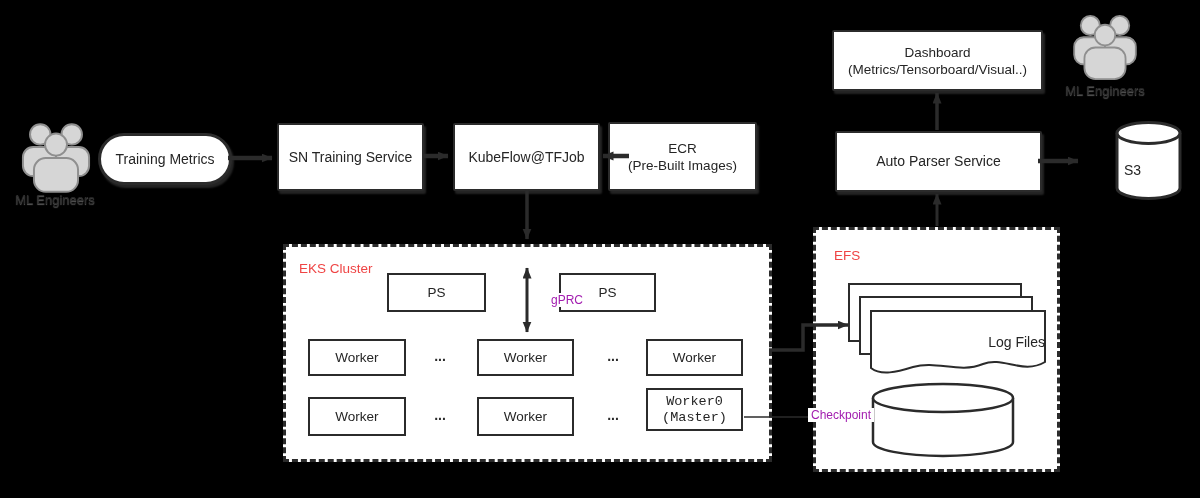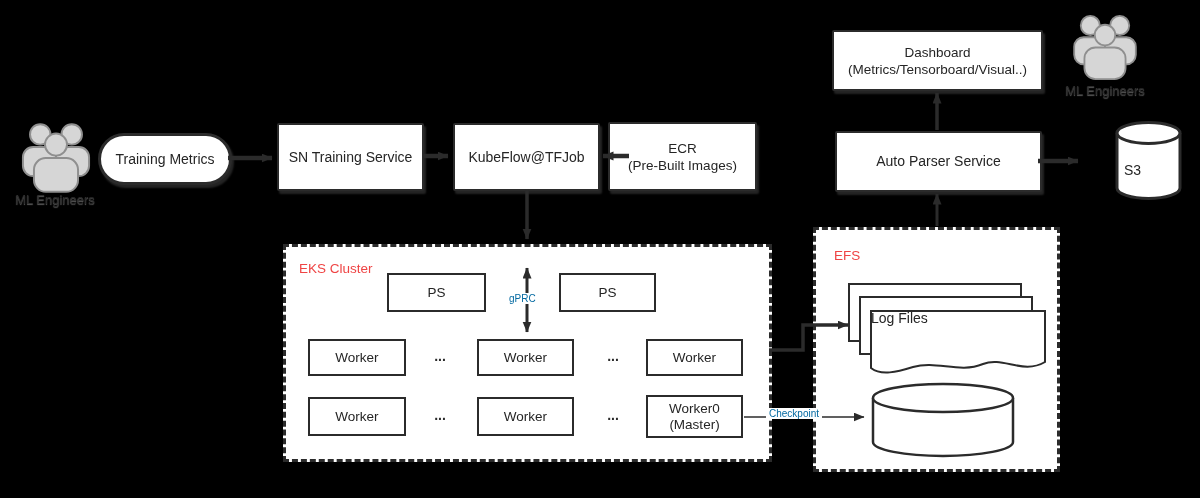--- a/index.html
+++ b/index.html
@@ -29,21 +29,21 @@
   .container-title{position:absolute;font-size:13.5px;color:#ef4444;}
   .actor{position:absolute;z-index:2;}
   .actor-label{
     position:absolute;text-align:center;font-size:13px;color:#2e2e2e;z-index:2;
     text-shadow:0 1px 1px rgba(190,190,190,0.5);
   }
   .cyl-wrap{position:absolute;z-index:2;}
   .cyl-text{position:absolute;left:0;width:100%;text-align:center;font-size:14px;color:#252525;}
   #overlay{position:absolute;left:0;top:0;z-index:3;pointer-events:none;}
   .line-badge{
-    position:absolute;background:#fff;padding:0 3px;font-size:10px;color:#0369a1;z-index:4;
+    position:absolute;background:#fff;padding:0 3px;font-size:12px;color:#a21caf;z-index:4;margin-left:42px;
   }
   .two-line span{display:block;font-size:13.5px;}
 </style>
 </head>
 <body>
 
 <div id="canvas">
 
   <svg class="actor" style="left:16px;top:121px;" width="80" height="74" viewBox="0 0 100 94">
     <g fill="#d6d6d6" stroke="#8f8f8f" stroke-width="2.5">
@@ -128,37 +128,37 @@
     </div>
 
     <div class="inner-node" style="left:22px;top:150px;width:94px;height:35px;">
       <span>Worker</span>
     </div>
     <div class="dots" style="left:134px;top:150px;width:40px;height:35px;">...</div>
     <div class="inner-node" style="left:191px;top:150px;width:93px;height:35px;">
       <span>Worker</span>
     </div>
     <div class="dots" style="left:307px;top:150px;width:40px;height:35px;">...</div>
-    <div class="inner-node" style="left:360px;top:148px;width:93px;height:39px;line-height:16px;">
+    <div class="inner-node" style="left:360px;top:141px;width:93px;height:39px;line-height:16px;font-family:Liberation Mono, monospace;">
       <span>Worker0</span>
       <span>(Master)</span>
     </div>
   </div>
 
   <div class="dashed-box" style="left:813px;top:227px;width:241px;height:239px;">
     <div class="container-title" style="left:18px;top:18px;">EFS</div>
 
     <svg style="position:absolute;left:30px;top:52px;" width="205" height="120" viewBox="0 0 205 120">
       <g fill="#ffffff" stroke="#2b2b2b" stroke-width="2">
         <rect x="3" y="2" width="172" height="57"></rect>
         <rect x="14" y="15" width="172" height="57"></rect>
         <path d="M25,29 h174 v51 c-22,13 -42,-6 -62,2 c-24,10 -46,-4 -70,3 c-16,5 -32,9 -42,1 z"></path>
       </g>
     </svg>
-    <div style="position:absolute;left:55px;top:80px;width:174px;text-align:left;font-size:14px;">Log Files</div>
+    <div style="position:absolute;left:55px;top:104px;width:174px;text-align:right;font-size:14px;">Log Files</div>
 
     <svg style="position:absolute;left:55px;top:152px;" width="144" height="78" viewBox="0 0 144 78">
       <g fill="#ffffff" stroke="#2b2b2b" stroke-width="2.5">
         <path d="M2,16 v44 a70,14 0 0 0 140,0 v-44"></path>
         <ellipse cx="72" cy="16" rx="70" ry="14"></ellipse>
       </g>
     </svg>
   </div>
 
   <svg id="overlay" width="1200" height="498" viewBox="0 0 1200 498">

